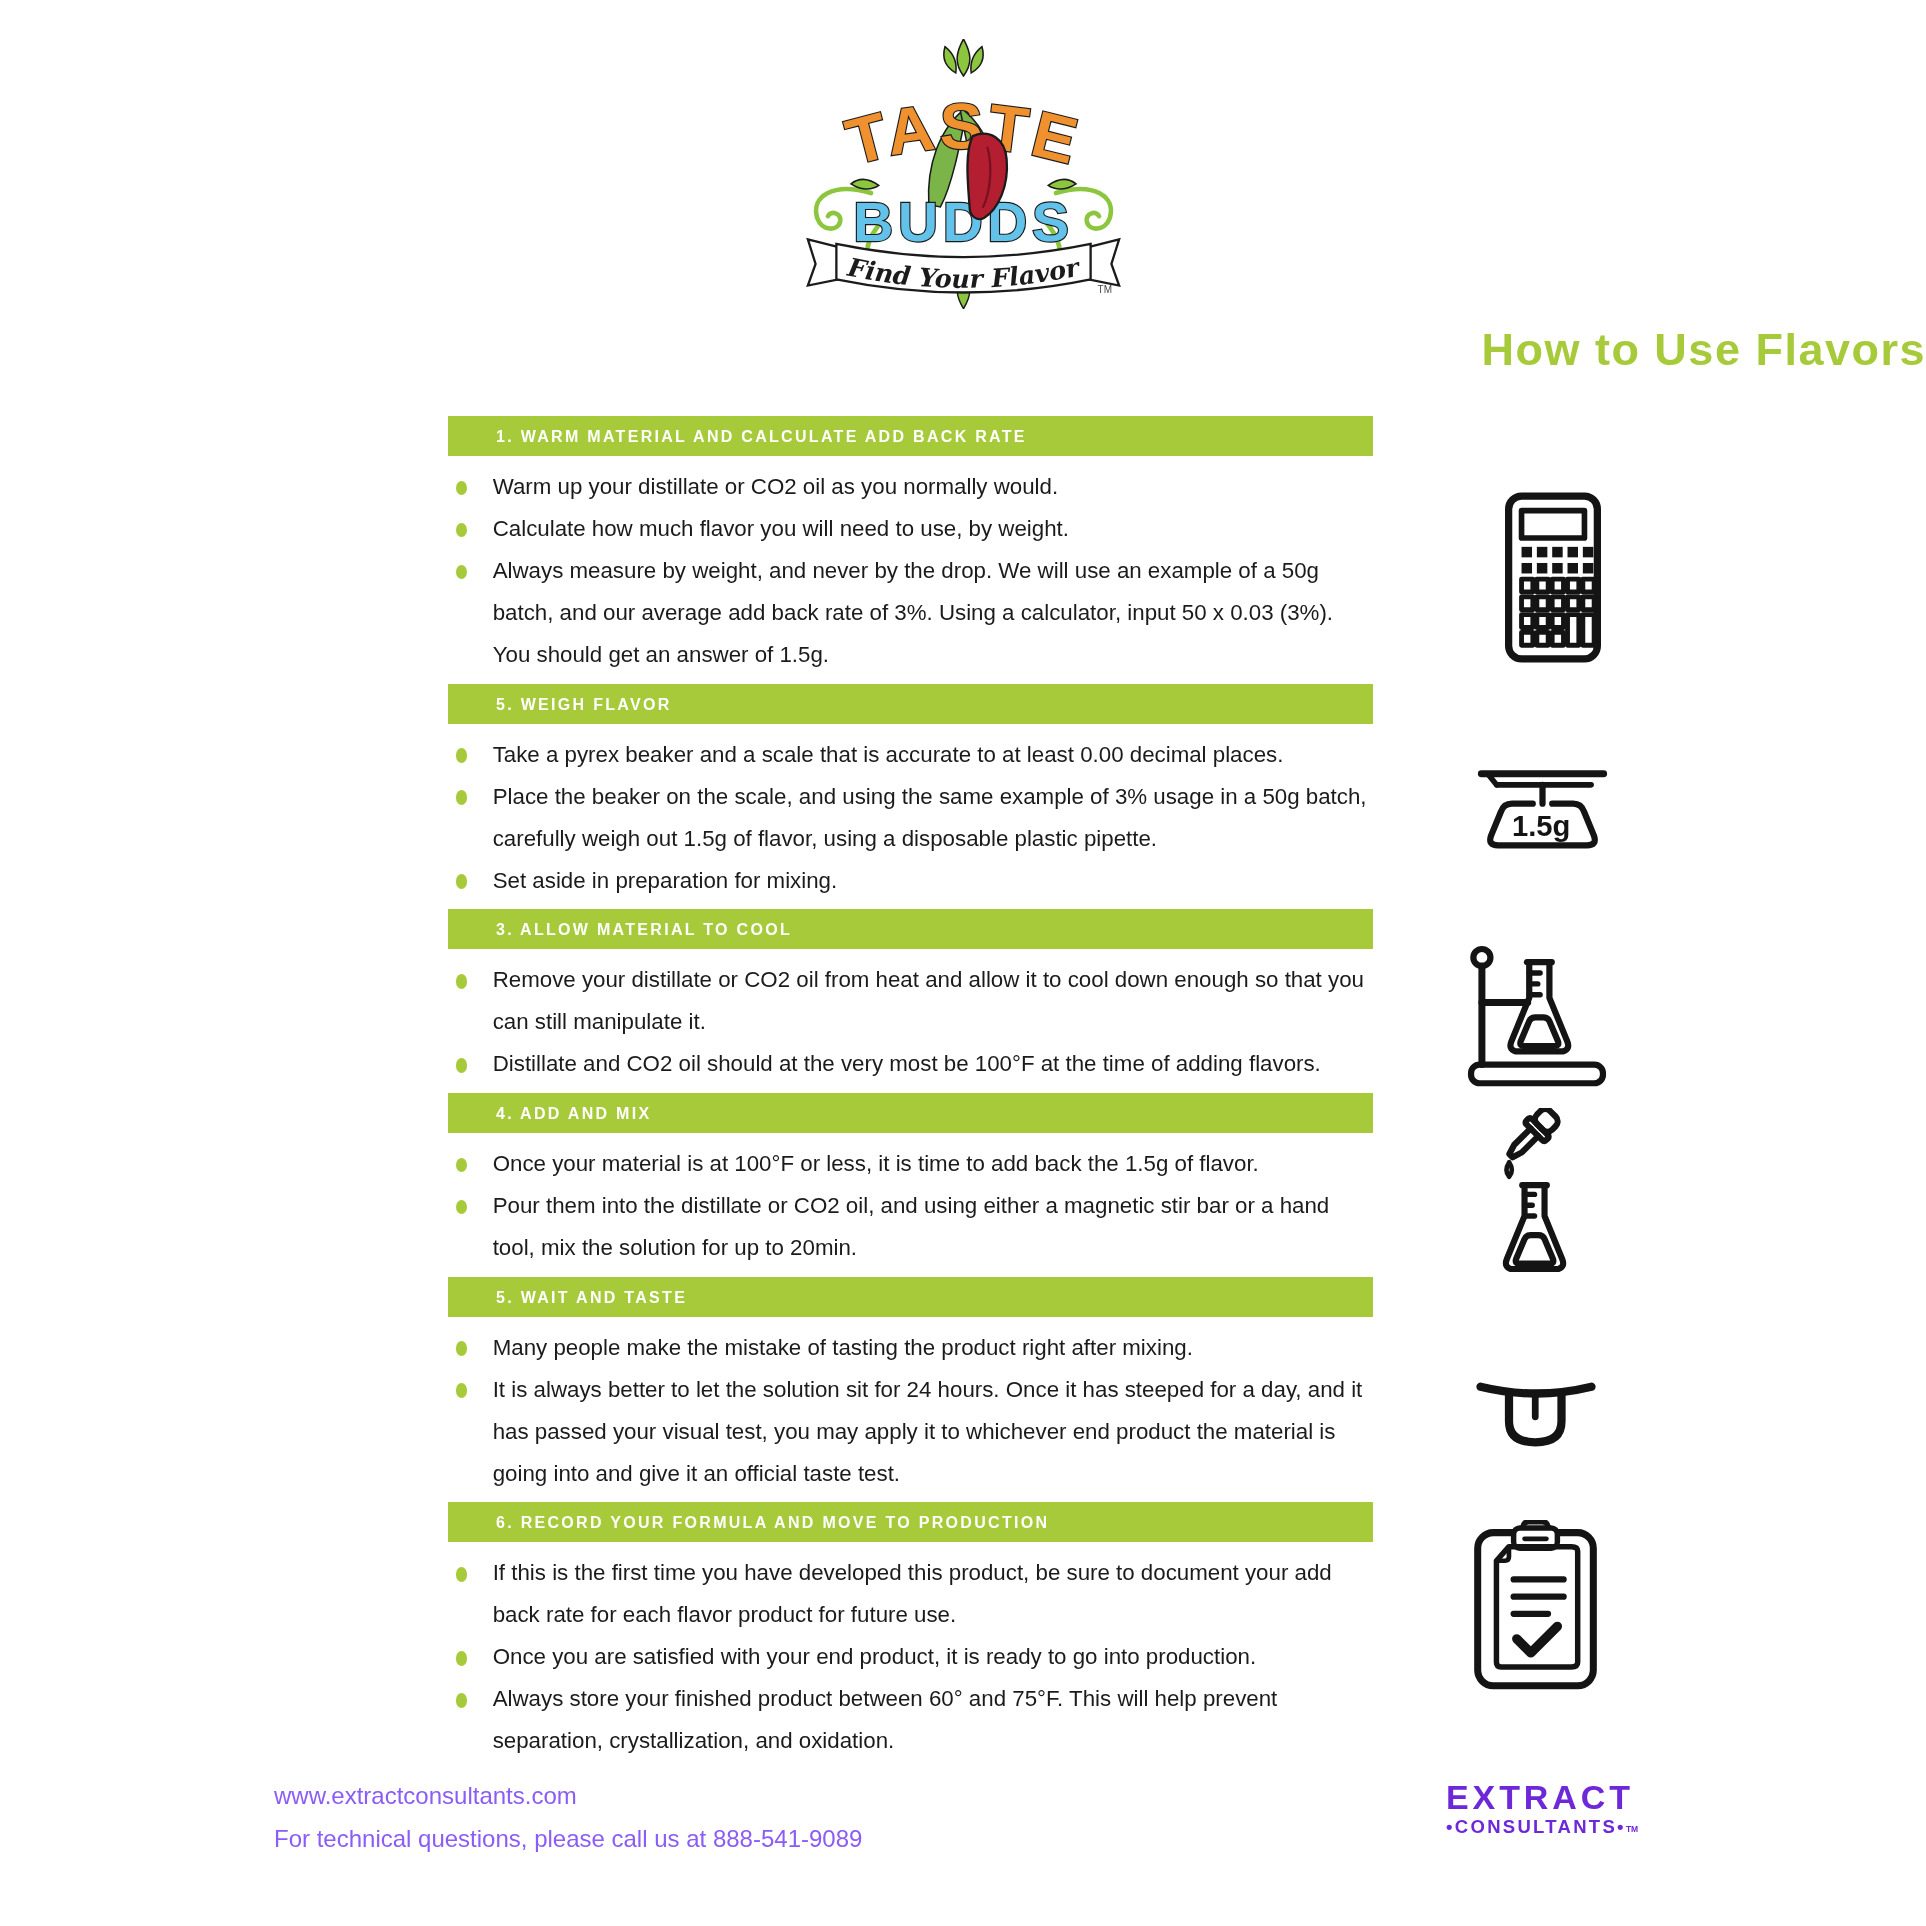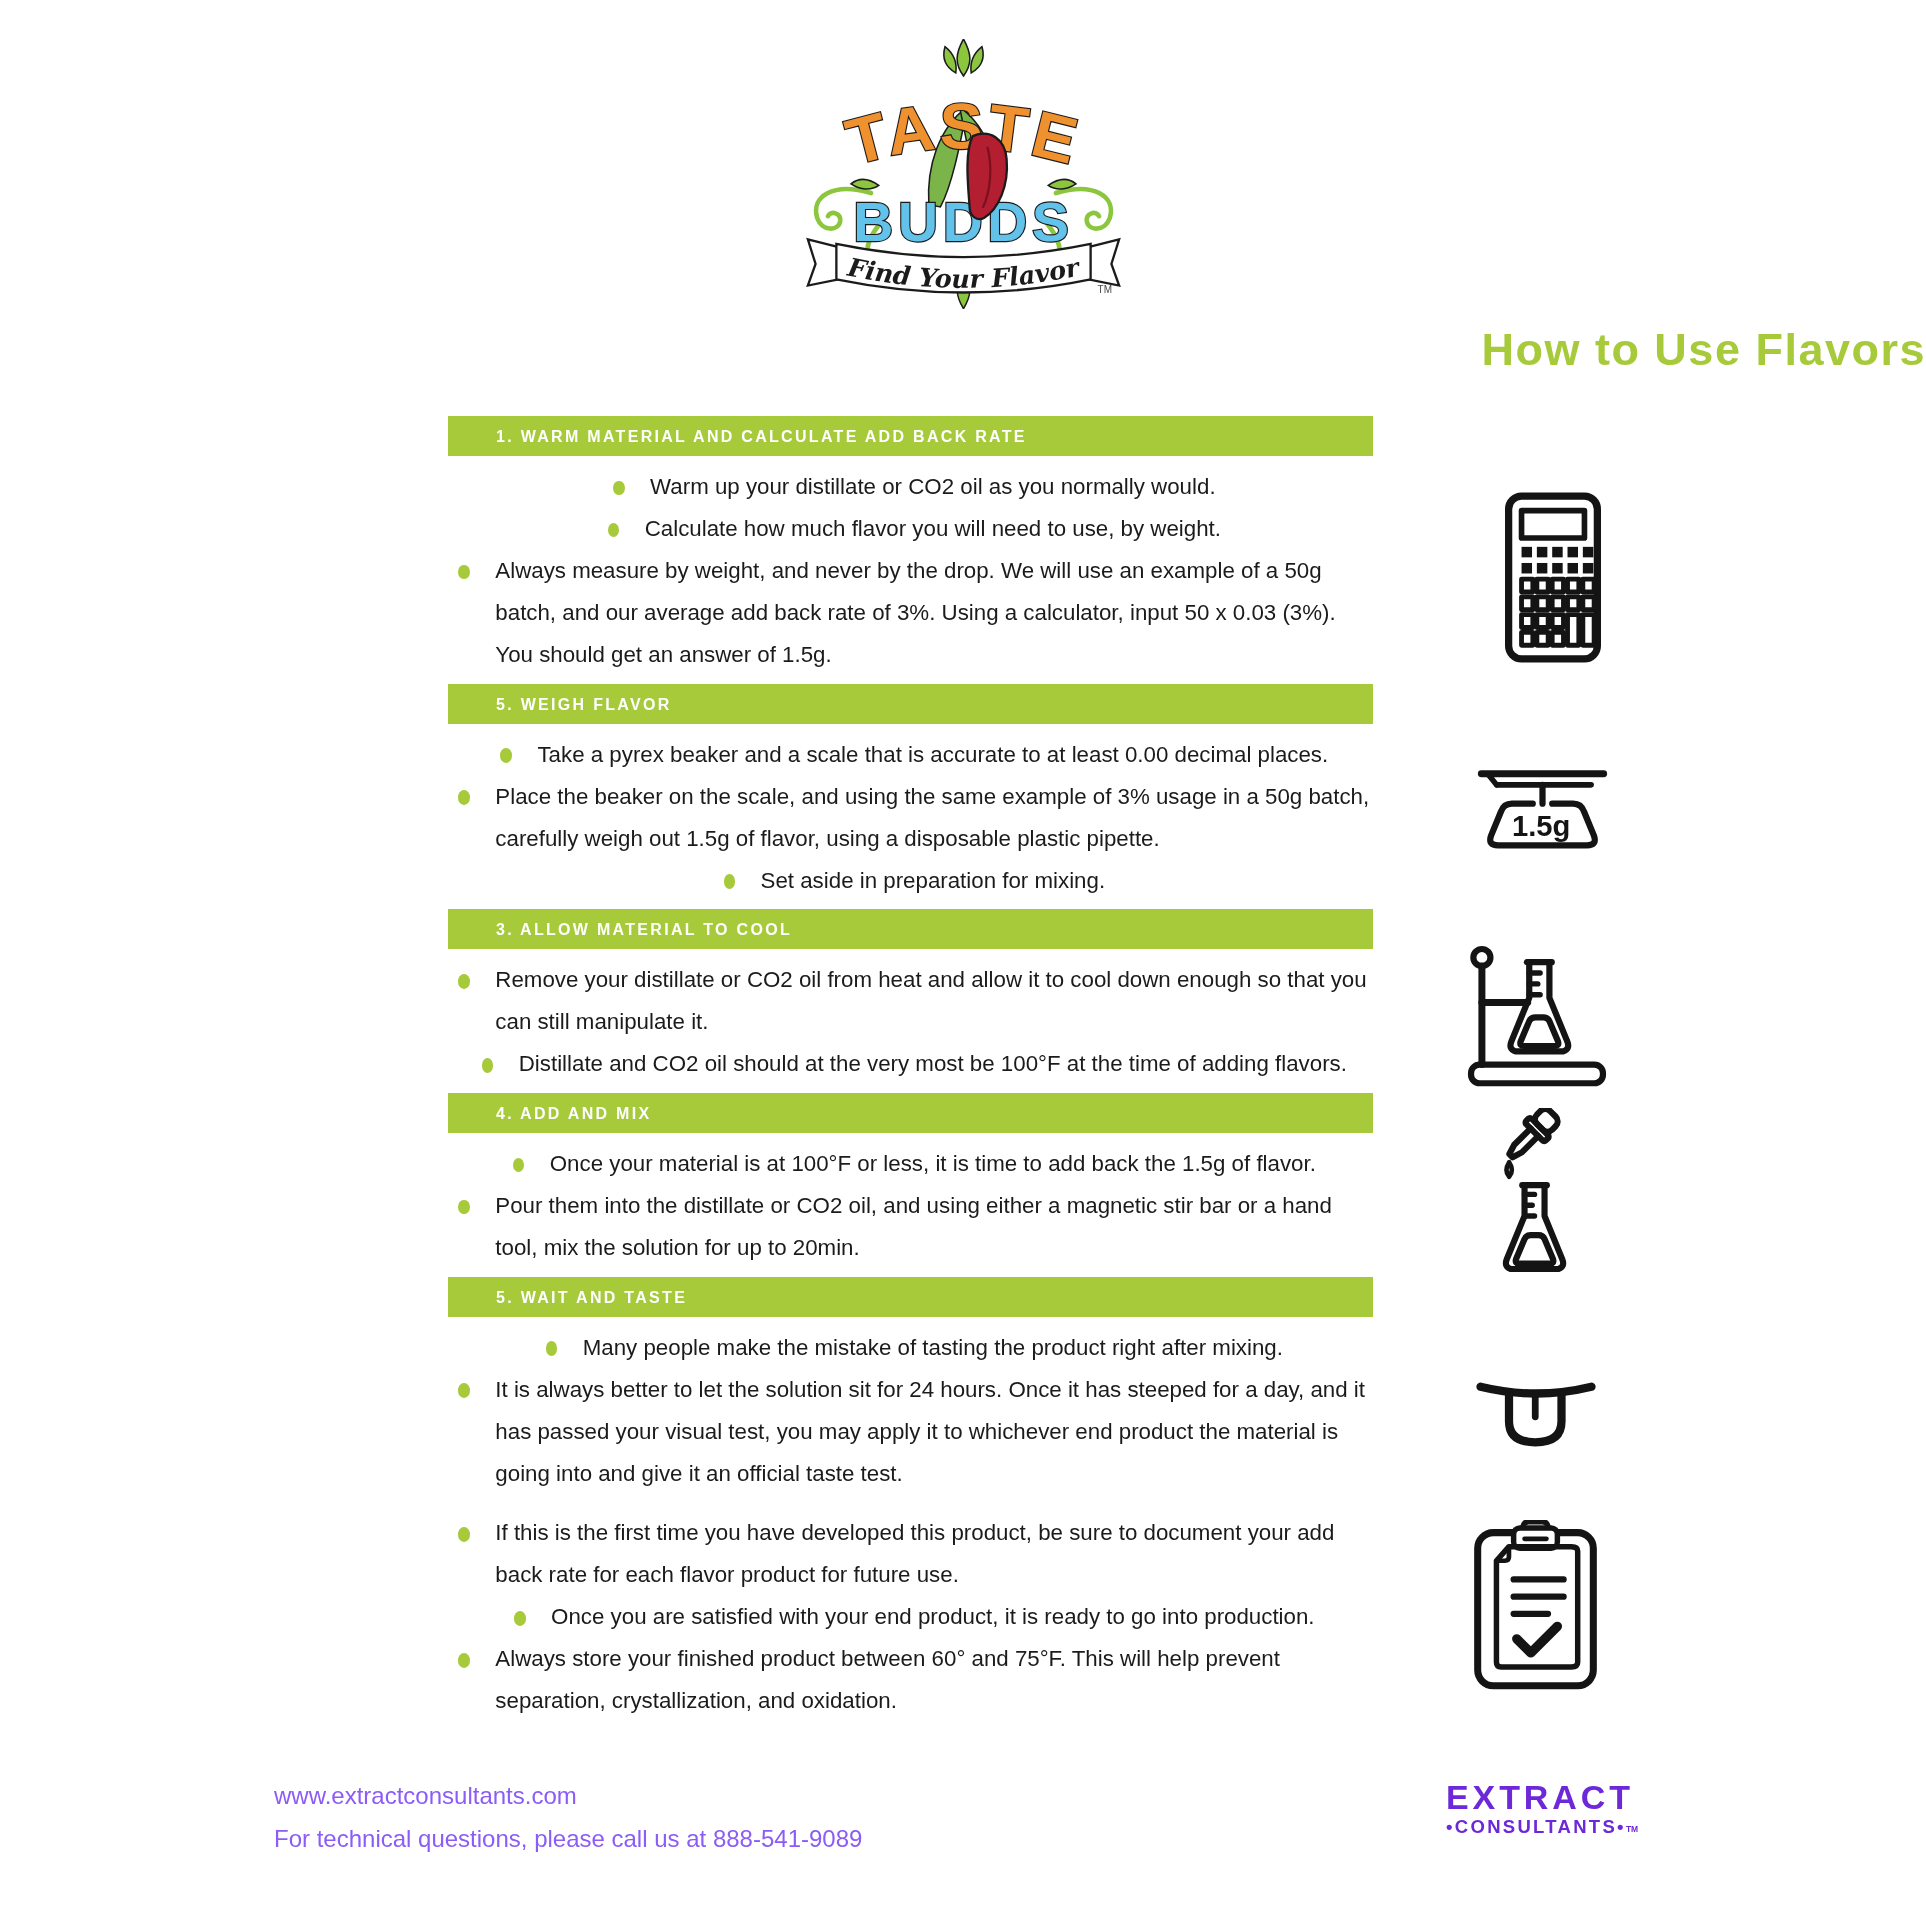--- a/index.html
+++ b/index.html
@@ -15,21 +15,21 @@
     font-size:45px;font-weight:700;letter-spacing:1.5px;color:#a7ca3b;
   }
   
   .content{position:absolute;left:448px;top:416px;width:925px;}
   .bar{
     height:40px;background:#a7ca3b;color:#ffffff;font-weight:700;font-size:16px;
     letter-spacing:2.3px;line-height:42px;padding-left:48px;box-sizing:border-box;
     white-space:nowrap;
   }
   .bullets{padding:10px 0 7.7px 0;}
-  .bullet{display:flex;align-items:flex-start;justify-content:center;}
+  .bullet{display:flex;align-items:flex-start;}
   .dot{flex:0 0 auto;width:11.6px;height:14.6px;border-radius:50%;background:#a7ca3b;margin:14.6px 0 0 7.7px;}
   .bullet p{margin:0 0 0 25.4px;font-size:22.3px;line-height:42px;max-width:875px;}
   
   .icon{position:absolute;}
   .icon svg{display:block;width:100%;height:100%;}
   .ic-stroke{fill:none;stroke:#141414;stroke-linecap:round;stroke-linejoin:round;}
   .ic-fill{fill:#141414;stroke:none;}
   .ic-white{fill:#ffffff;stroke:#141414;stroke-linecap:round;stroke-linejoin:round;}
   .scale-text{font-family:"Liberation Sans",sans-serif;font-weight:700;font-size:42px;fill:#141414;}
   
@@ -178,20 +178,21 @@
           <p>Many people make the mistake of tasting the product right after mixing.</p>
         </div>
         <div class="bullet">
           <span class="dot"></span>
           <p>It is always better to let the solution sit for 24 hours. Once it has steeped for a day, and it has passed your visual test, you may apply it to whichever end product the material is going into and give it an official taste test.</p>
         </div>
       </div>
     </section>
 
     <section>
+      <div class="bar">6. RECORD YOUR FORMULA AND MOVE TO PRODUCTION</div>
       <div class="bullets">
         <div class="bullet">
           <span class="dot"></span>
           <p>If this is the first time you have developed this product, be sure to document your add back rate for each flavor product for future use.</p>
         </div>
         <div class="bullet">
           <span class="dot"></span>
           <p>Once you are satisfied with your end product, it is ready to go into production.</p>
         </div>
         <div class="bullet">

